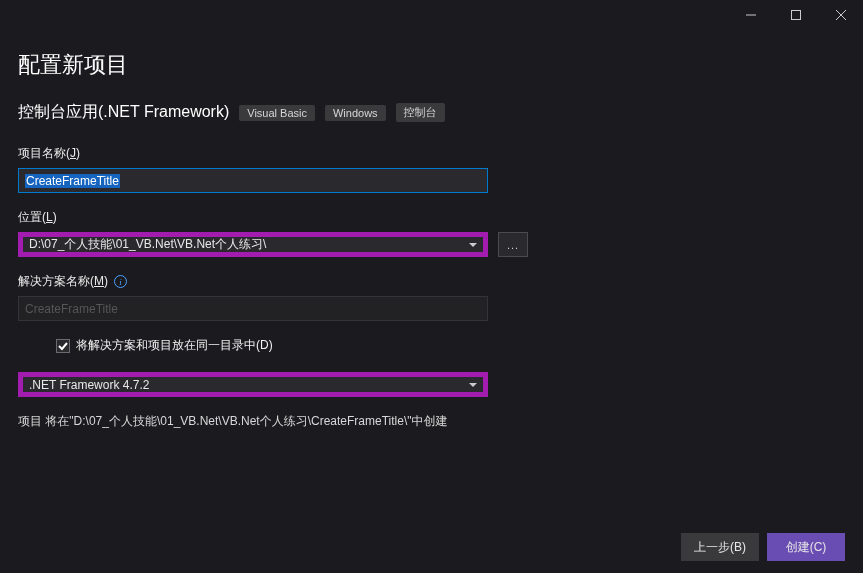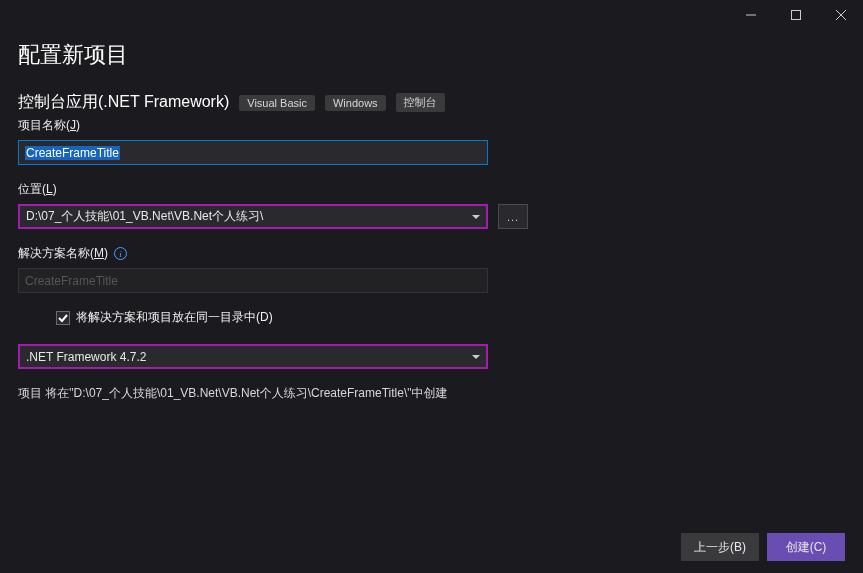--- a/index.html
+++ b/index.html
@@ -27,28 +27,28 @@
     color: #ccc;
   }
   .titlebar .win-btn svg { stroke: #ccc; fill: none; stroke-width: 1; }
   .content {
     padding: 0 18px;
   }
   .heading {
     font-size: 22px;
     font-weight: 400;
     color: #fff;
-    margin-top: 12px;
+    margin-top: 22px;
     margin-bottom: 22px;
   }
   .subhead-row {
     display: flex;
     align-items: center;
     gap: 10px;
-    margin-bottom: 4px;
+    margin-bottom: 22px;
   }
   .subhead {
     font-size: 16px;
     font-weight: 400;
     color: #fff;
   }
   .tag {
     background: #3a3a3d;
     color: #d6d6d6;
     font-size: 11px;
@@ -73,21 +73,21 @@
     justify-content: center;
     color: #4aa0ff;
     font-size: 9px;
     font-style: italic;
     font-family: Georgia, serif;
   }
   .text-input, .combo {
     width: 470px;
     height: 25px;
     background: #2a2a2e;
-    border: 2px solid #a21caf;
+    border: 5px solid #a21caf;
     color: #e8e8e8;
     padding: 0 6px;
     font-size: 12px;
     font-family: inherit;
     outline: none;
     display: flex;
     align-items: center;
     justify-content: space-between;
   }
   #projname {

